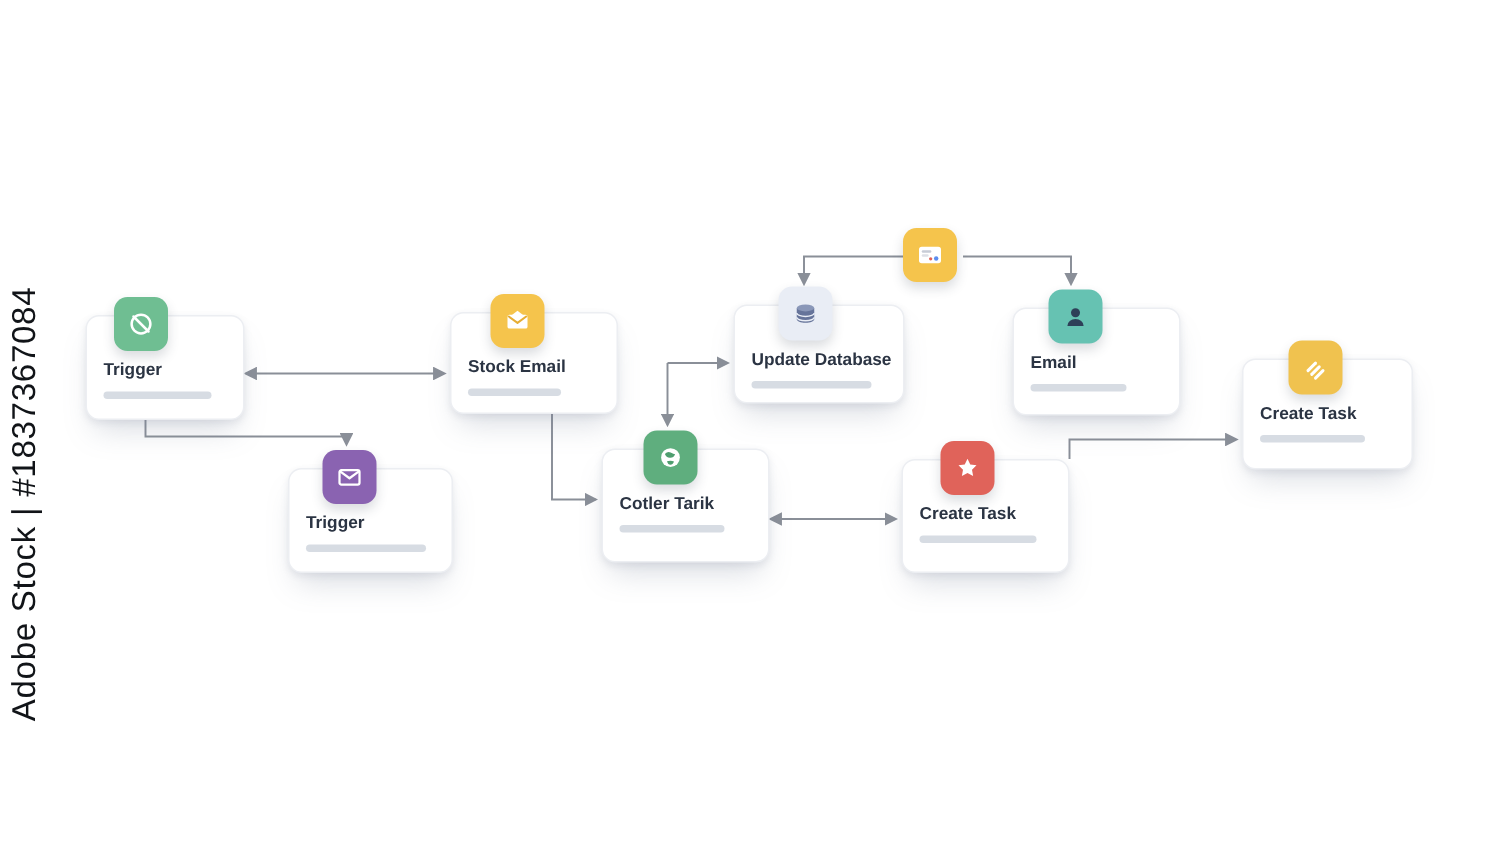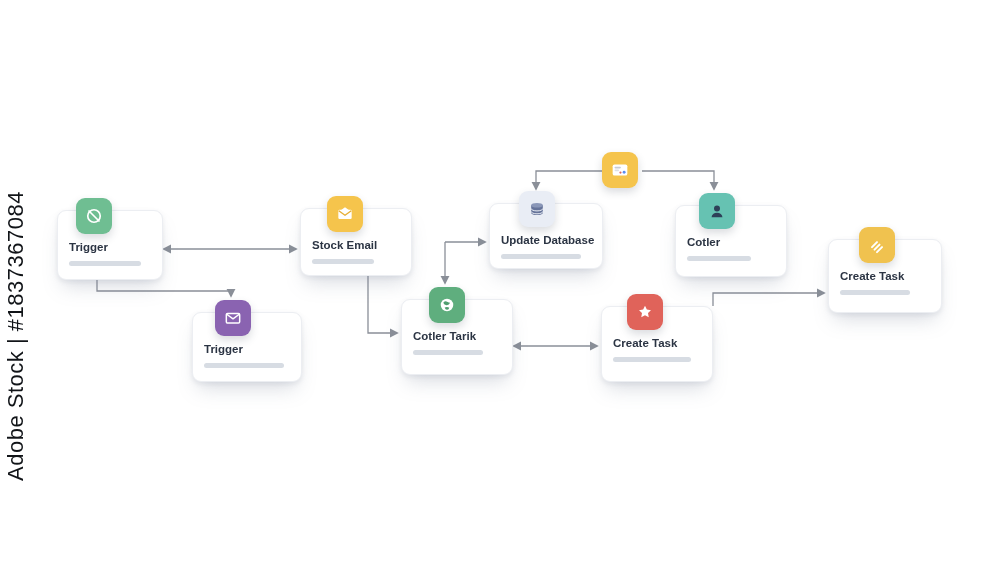--- a/index.html
+++ b/index.html
@@ -156,21 +156,21 @@
     </svg>
   </span>
 
   <div class="node" style="left:675px; top:205px; width:110px; height:70px;">
     <span class="icon" style="left: 23px; background: rgb(102, 194, 178);">
       <svg width="20" height="20" viewBox="0 0 24 24">
         <circle cx="12" cy="9" r="3.6" fill="#2E4058"></circle>
         <path d="M5.5,19.5 a6.5,5.5 0 0 1 13,0 z" fill="#2E4058"></path>
       </svg>
     </span>
-    <span class="label">Cotler</span>
+    <span class="label">Email</span>
     <span class="bar" style="width:64px;"></span>
   </div>
 
   <div class="node" style="left:601px; top:306px; width:110px; height:74px;">
     <span class="icon" style="left: 25px; background: rgb(224, 99, 90);">
       <svg width="20" height="20" viewBox="0 0 24 24">
         <path d="M12 4.5 l2.2 4.6 5 .7 -3.6 3.5 .9 5 -4.5 -2.4 -4.5 2.4 .9 -5 -3.6 -3.5 5 -.7 z" fill="#fff"></path>
       </svg>
     </span>
     <span class="label">Create Task</span>

